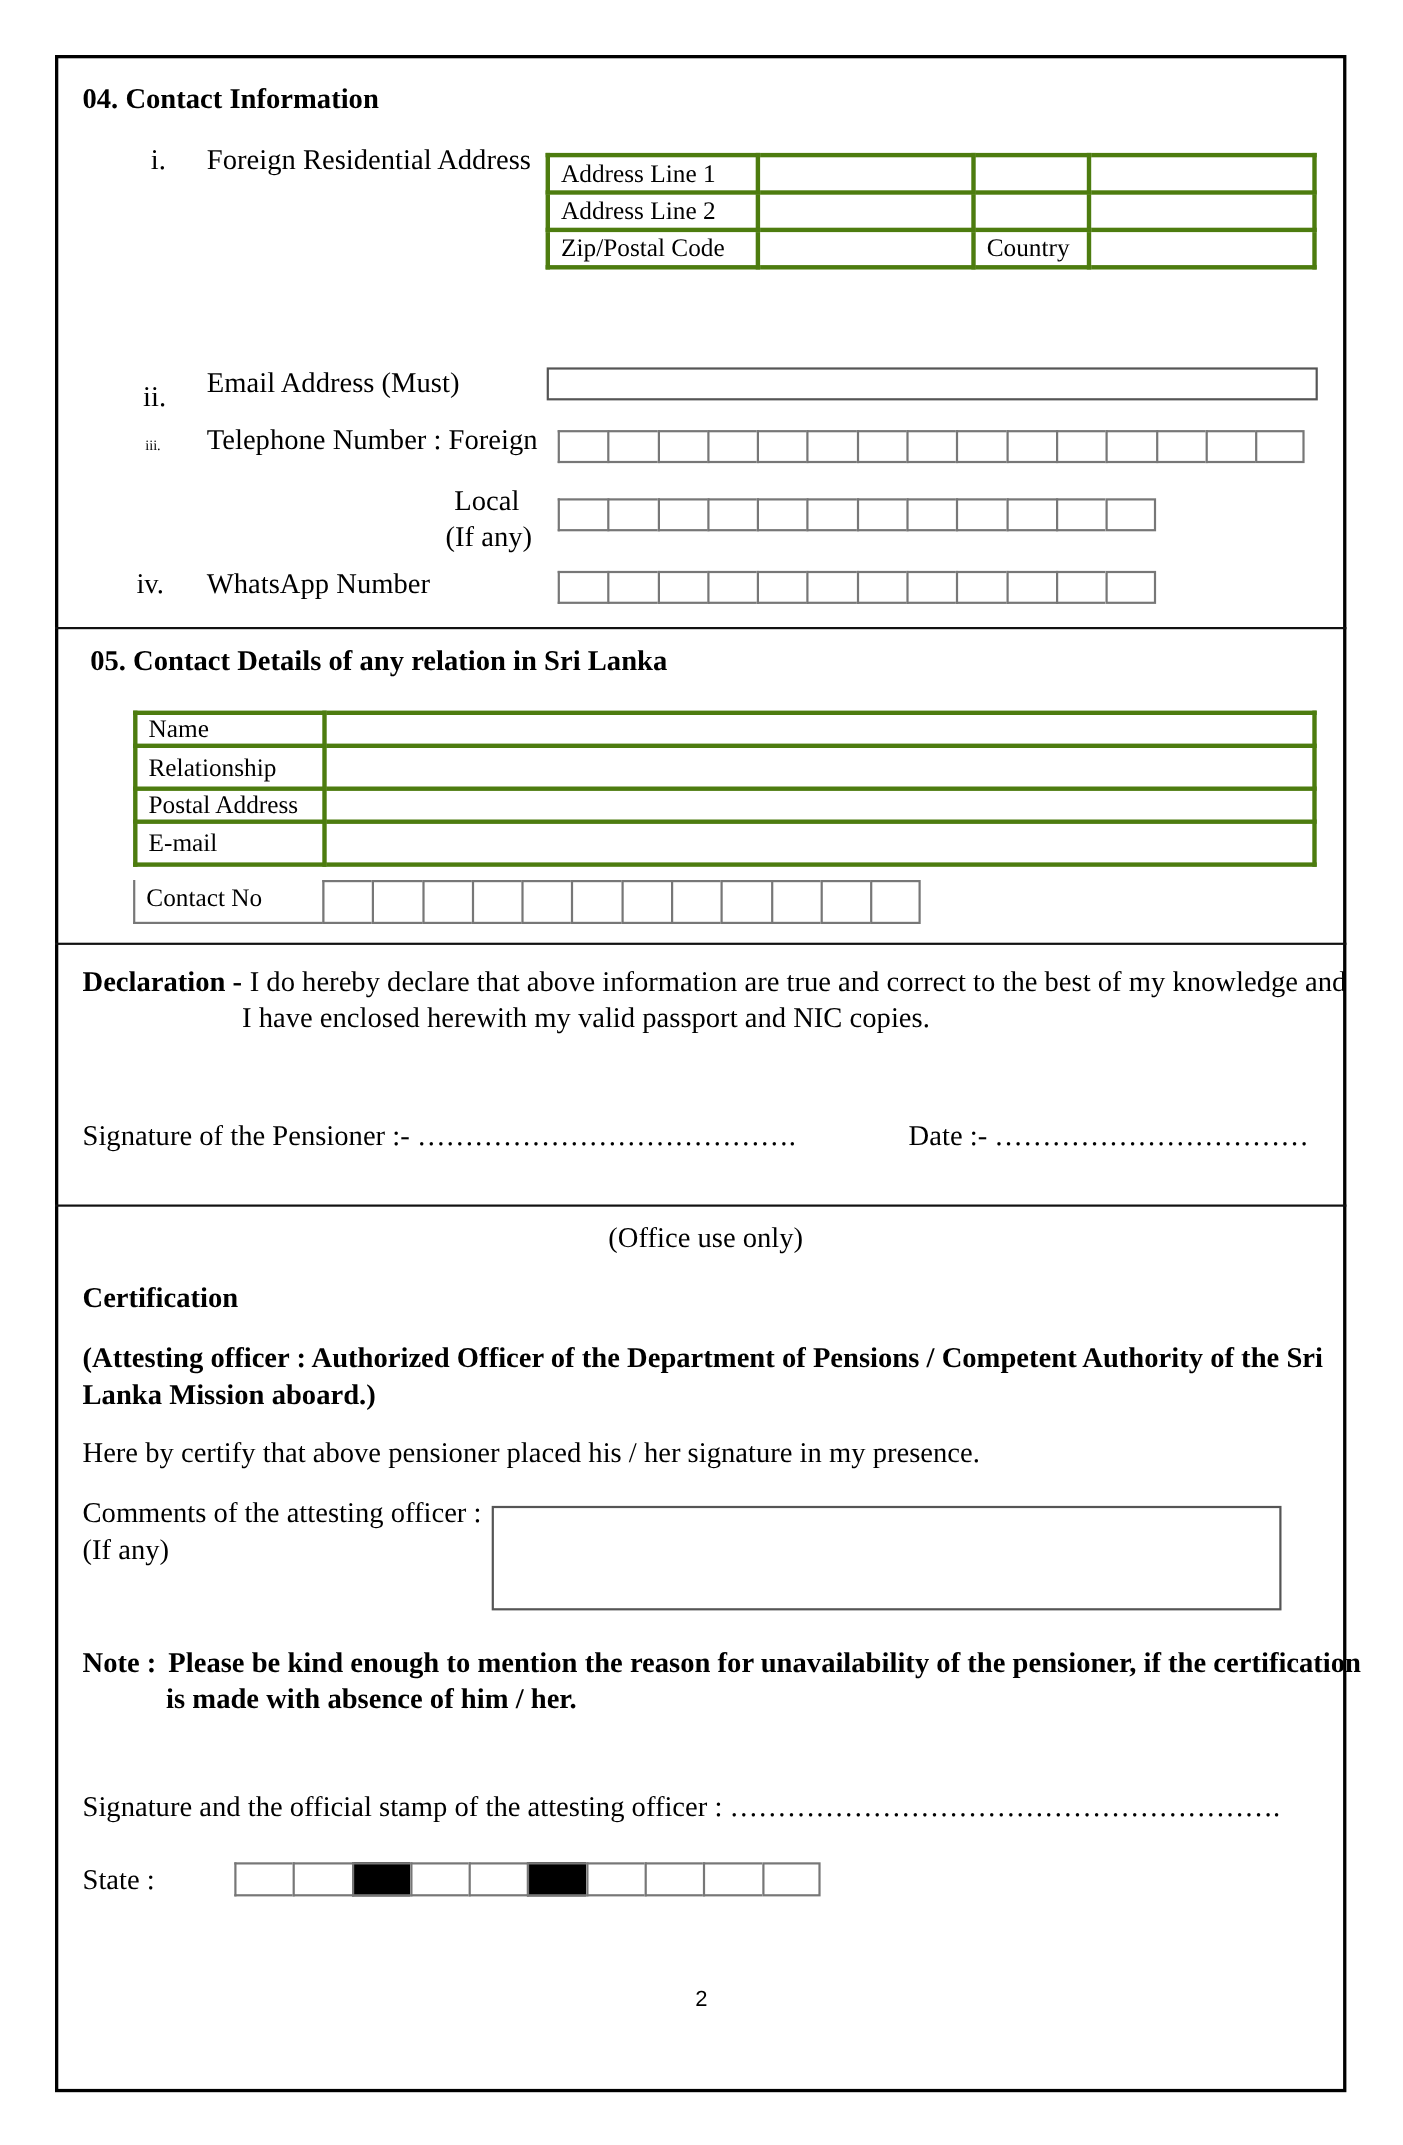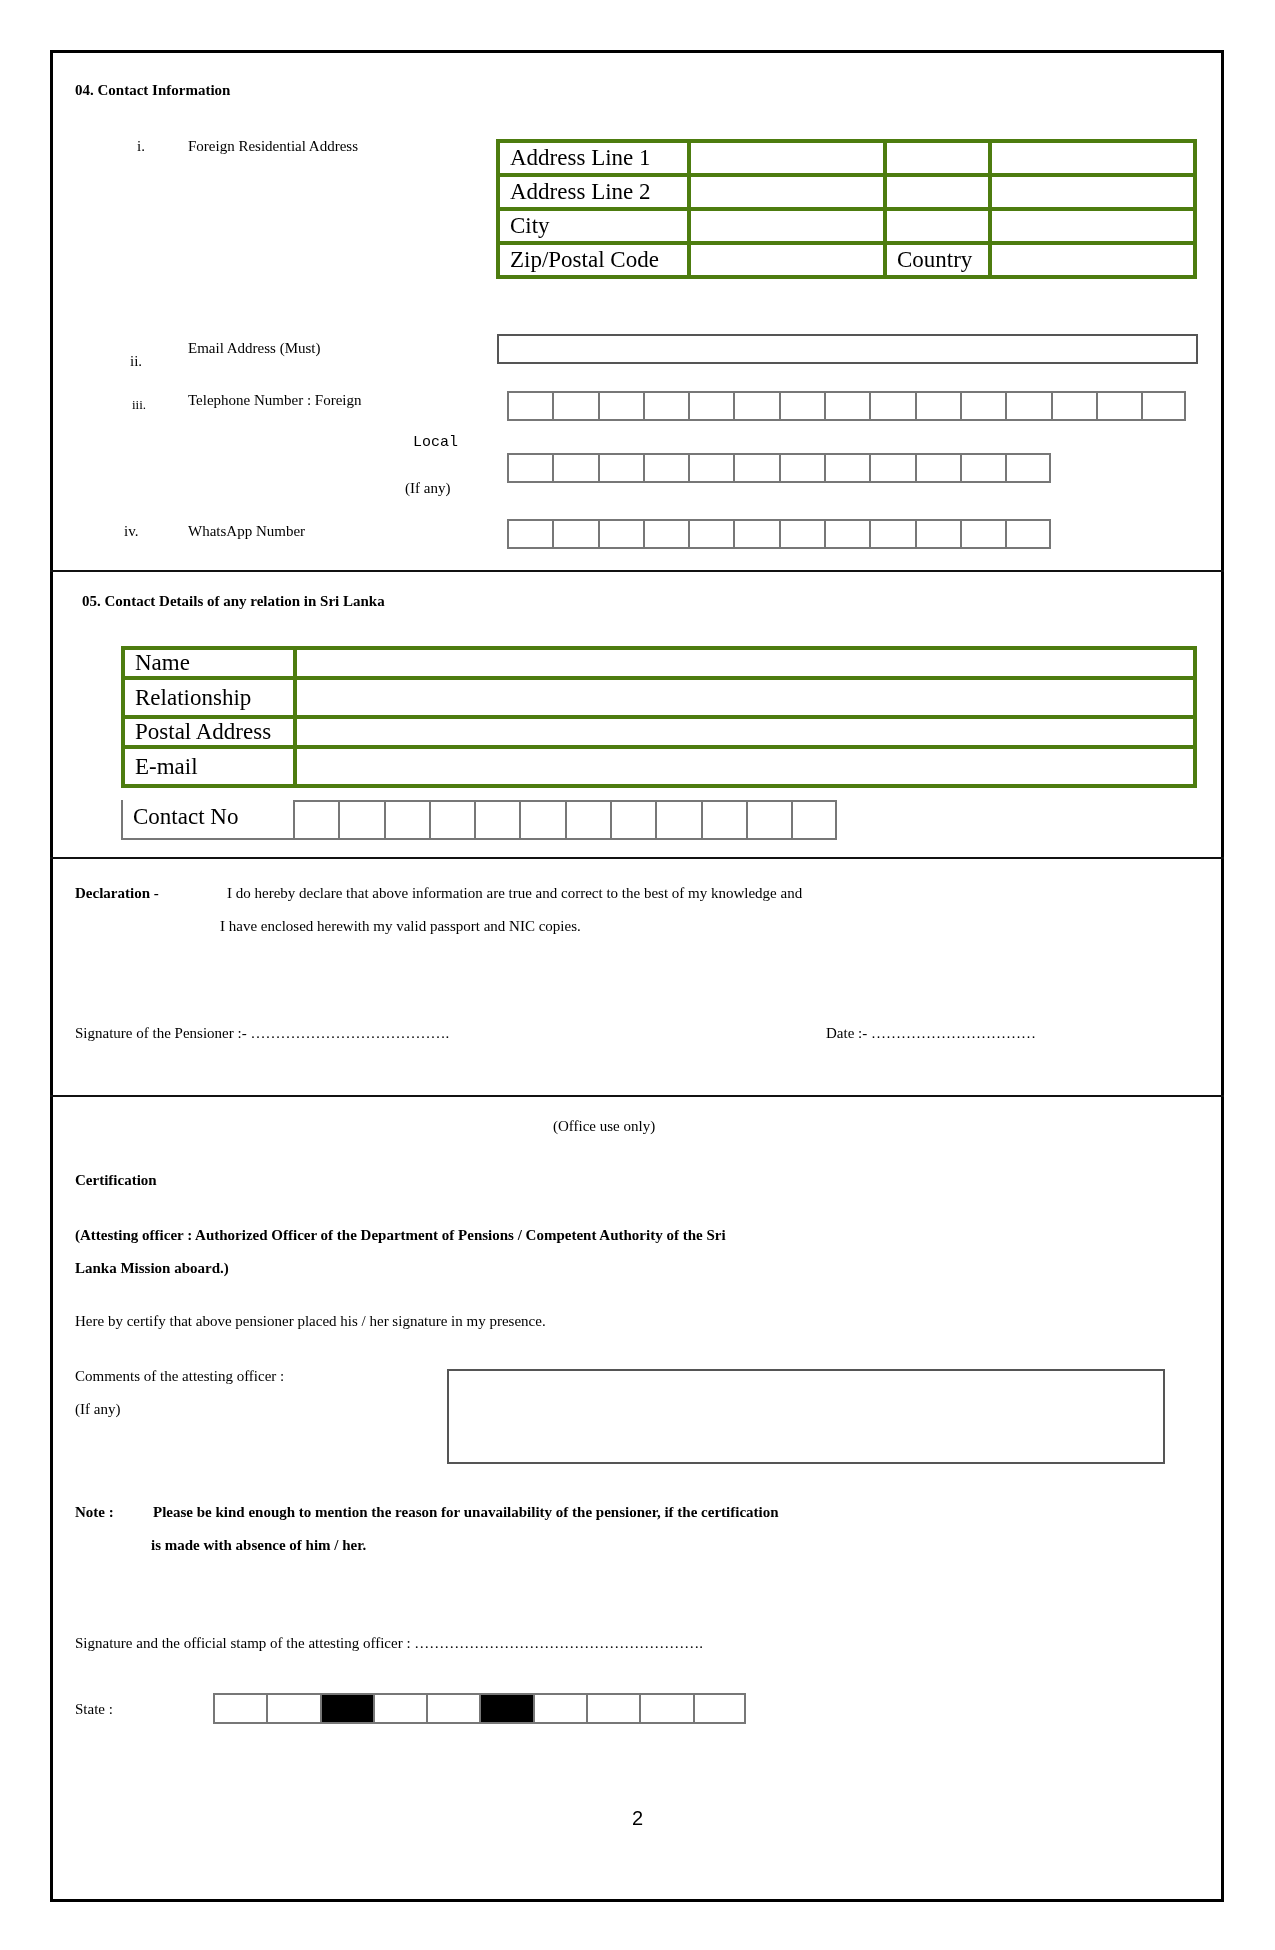--- a/index.html
+++ b/index.html
@@ -1,19 +1,19 @@
 <!DOCTYPE html>
 <html><head>
 <meta charset="utf-8">
 <style>
   html, body { margin:0; padding:0; background:#ffffff; }
   body { width:1275px; height:1950px; position:relative; font-family:"Liberation Serif", "DejaVu Serif", serif; color:#000; }
   .frame { position:absolute; left:50px; top:50px; width:1174px; height:1852px; border:3px solid #000; box-sizing:border-box; }
   .abs { position:absolute; }
-  .t { position:absolute; font-size:15px; line-height:26px; white-space:nowrap; }
+  .t { position:absolute; font-size:26px; line-height:26px; white-space:nowrap; }
   .b { font-weight:bold; }
   .hline { position:absolute; left:50px; width:1174px; height:0; border-top:2px solid #111; }
   table.grid { position:absolute; border-collapse:collapse; }
   table.grid td { border:4px solid #4d7c0f; padding:0 0 0 10px; font-size:23px; height:30px; line-height:26px; white-space:nowrap; box-sizing:border-box; vertical-align:middle; }
   .boxrow { position:absolute; display:flex; }
   .boxrow .cell { border:2px solid #777; border-right:none; box-sizing:border-box; background:#fff; }
   .boxrow .cell:last-child { border-right:2px solid #777; }
   .boxrow .cell.filled { background:#000; }
   .field { position:absolute; border:2px solid #555; box-sizing:border-box; background:#fff; }
 </style>
@@ -41,26 +41,20 @@
         <td></td>
         <td></td>
       </tr>
   <tr style="height:34px">
         <td>Address Line 2</td>
         <td></td>
         <td></td>
         <td></td>
       </tr>
   <tr style="height:34px">
-        <td>City</td>
-        <td></td>
-        <td></td>
-        <td></td>
-      </tr>
-  <tr style="height:34px">
         <td>Zip/Postal Code</td>
         <td></td>
         <td>Country</td>
         <td></td>
       </tr>
 </tbody>
   </table>
 
 <div class="t" style="left:130px; top:335px;margin-top:13px;">ii.</div>
 <div class="t" style="left:188px; top:335px;">Email Address (Must)</div>
@@ -79,21 +73,21 @@
     <div class="cell" style="width: 45.3px; height: 30px;"></div>
     <div class="cell" style="width: 45.3px; height: 30px;"></div>
     <div class="cell" style="width: 45.3px; height: 30px;"></div>
     <div class="cell" style="width: 45.3px; height: 30px;"></div>
     <div class="cell" style="width: 45.3px; height: 30px;"></div>
     <div class="cell" style="width: 45.3px; height: 30px;"></div>
     <div class="cell" style="width: 45.3px; height: 30px;"></div>
     <div class="cell" style="width: 45.3px; height: 30px;"></div>
   </div>
 
-<div class="t" style="left:413px; top:430px;font-family:Liberation Mono, monospace;">Local</div>
+<div class="t" style="left:413px; top:443px;">Local</div>
 <div class="t" style="left:405px; top:475px;">(If any)</div>
 <div class="boxrow" id="local-boxes" style="left:507px; top:453px; height:30px;">
     <div class="cell" style="width: 45.3px; height: 30px;"></div>
     <div class="cell" style="width: 45.3px; height: 30px;"></div>
     <div class="cell" style="width: 45.3px; height: 30px;"></div>
     <div class="cell" style="width: 45.3px; height: 30px;"></div>
     <div class="cell" style="width: 45.3px; height: 30px;"></div>
     <div class="cell" style="width: 45.3px; height: 30px;"></div>
     <div class="cell" style="width: 45.3px; height: 30px;"></div>
     <div class="cell" style="width: 45.3px; height: 30px;"></div>

